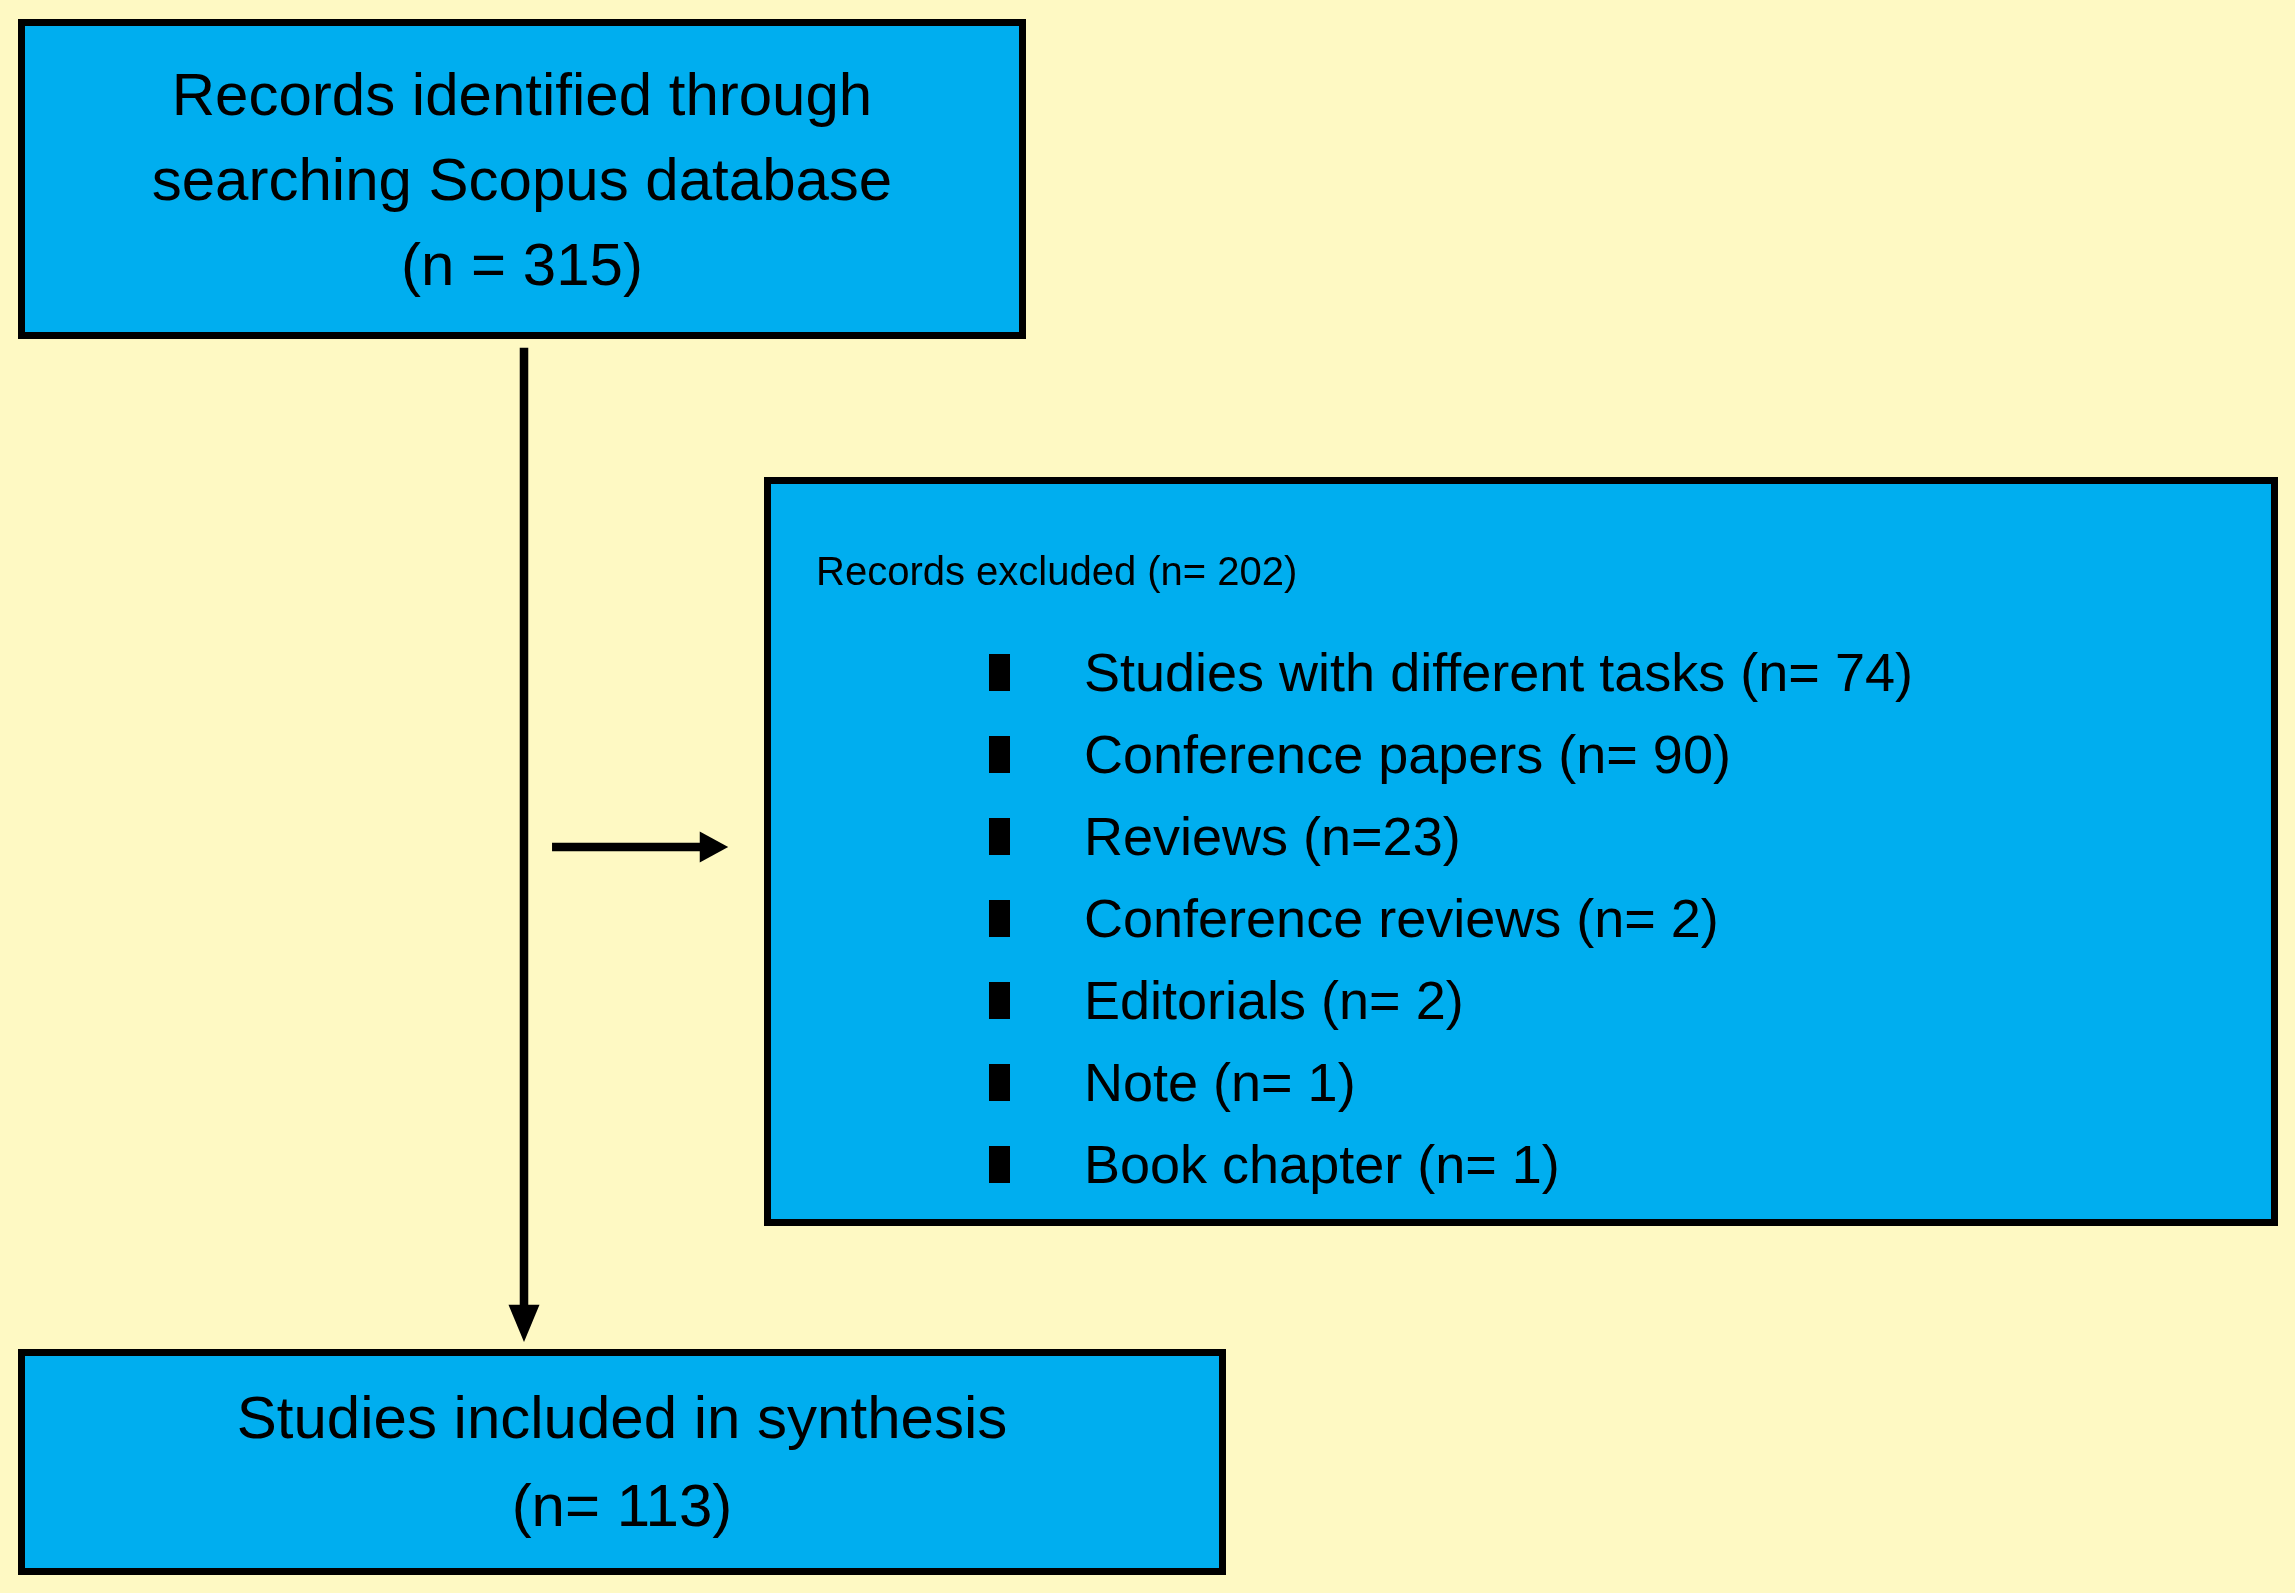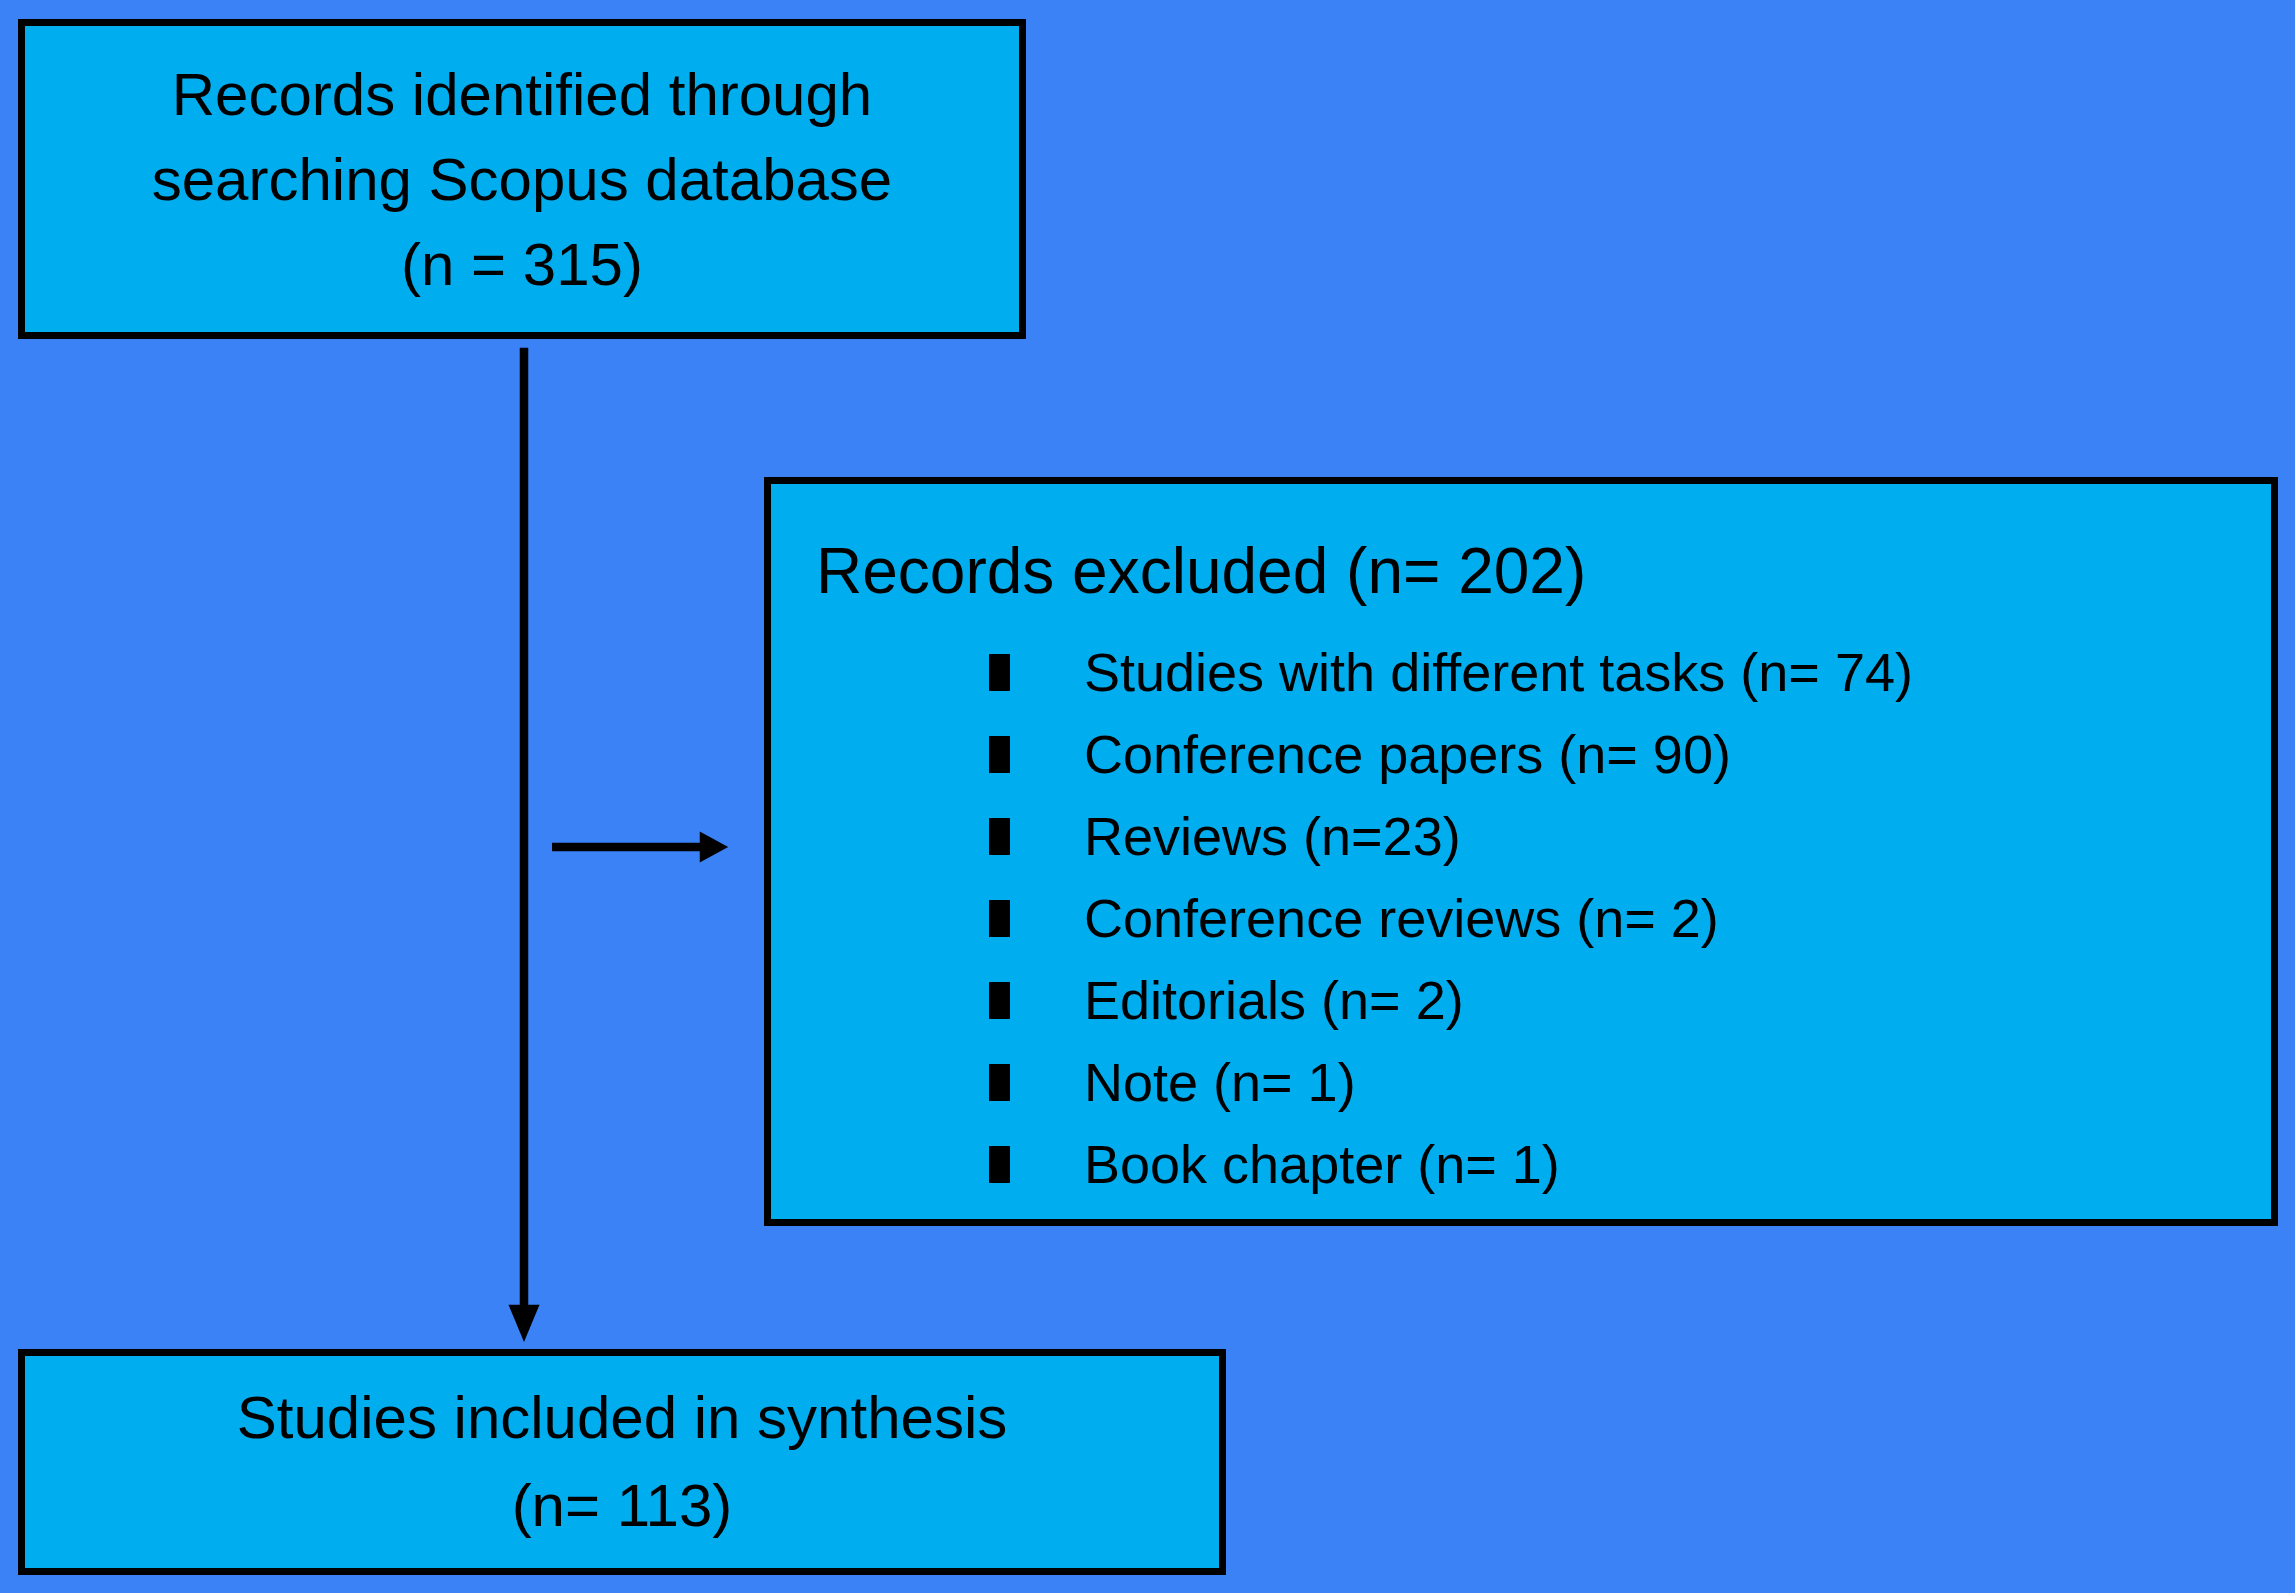--- a/index.html
+++ b/index.html
@@ -4,21 +4,21 @@
 <style>
   html, body {
     margin: 0;
     padding: 0;
     background: #ffffff;
   }
   #canvas {
     position: relative;
     width: 2295px;
     height: 1593px;
-    background: #3b82f6;
+    background: #fef9c3;
     font-family: "Liberation Sans", "DejaVu Sans", sans-serif;
     color: #000000;
     overflow: hidden;
   }
   .flowbox {
     position: absolute;
     background: #00AEEF;
     border: 7px solid #000000;
     box-sizing: border-box;
   }
@@ -36,21 +36,21 @@
     line-height: 85px;
   }
   #box-excluded {
     left: 764px;
     top: 477px;
     width: 1514px;
     height: 749px;
     padding: 48px 45px 31px 45px;
   }
   #box-excluded .excluded-title {
-    font-size: 64px;
+    font-size: 40px;
     line-height: 78px;
     margin: 0 0 33px 0;
     white-space: nowrap;
   }
   .bullet-item {
     display: flex;
     align-items: center;
     margin: 0 0 23px 173px;
     font-size: 54px;
     line-height: 59px;

